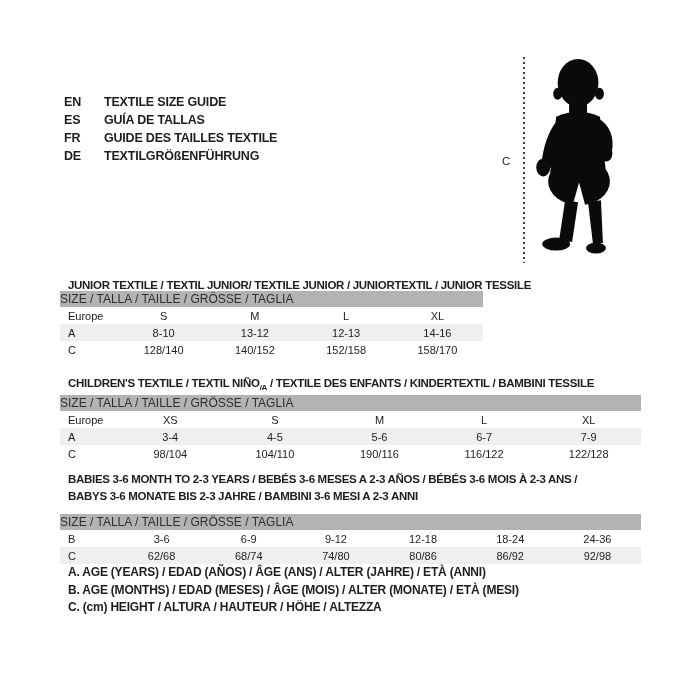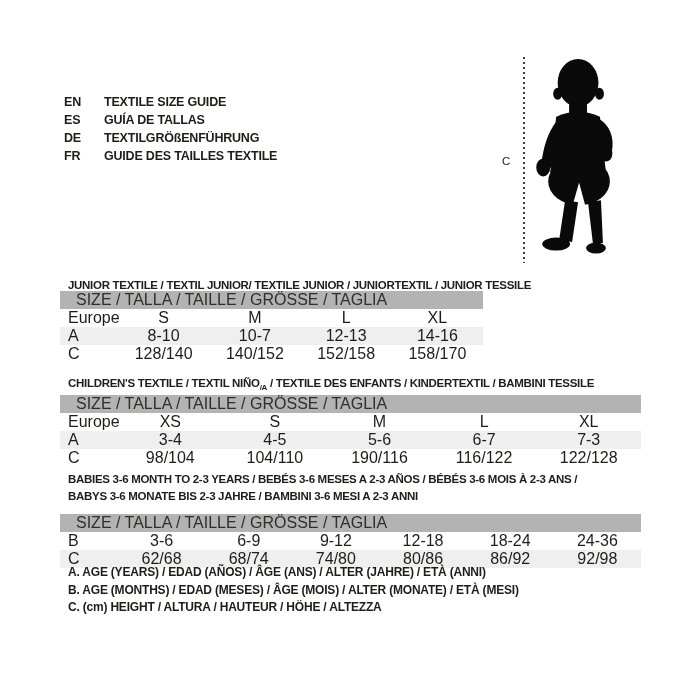--- a/index.html
+++ b/index.html
@@ -21,22 +21,22 @@
   .baby { position:absolute; left:531px; top:55px; }
 
   
   .tbl-title { position:absolute; left:68px; font-size:11.5px; font-weight:bold; letter-spacing:-0.3px; white-space:nowrap; }
   .tbl-title .subscr { font-size:8px; vertical-align:sub; }
   .two-line { line-height:17px; }
   table { position:absolute; left:60px; border-collapse:collapse; table-layout:fixed; }
   .t1 { width:423px; top:291px; }
   .t2 { width:581px; top:395px; }
   .t3 { width:581px; top:514px; }
-  tr.hbar td { background:#b3b3b3; height:16px; font-size:16px; color:#2e2e2d; padding-left:16px; text-align:left; }
-  td { height:17px; font-size:16px; text-align:center; vertical-align:middle; padding:0; }
+  tr.hbar td { background:#b3b3b3; height:16px; font-size:12px; color:#2e2e2d; padding-left:0; text-align:left; }
+  td { height:17px; font-size:11px; text-align:center; vertical-align:middle; padding:0; }
   td.lbl { text-align:left; padding-left:8px; }
   tr.stripe td { background:#efefef; }
   .t1 col.first, .t2 col.first, .t3 col.first { width:58px; }
 
   
   .notes { position:absolute; left:68px; top:564px; font-size:12px; font-weight:bold; letter-spacing:-0.2px; line-height:17.5px; white-space:nowrap; }
 </style>
 </head>
 <body>
 
@@ -45,26 +45,26 @@
   <div class="langs">
     <div class="lang-row">
       <span class="lang-code">EN</span>
       <span>TEXTILE SIZE GUIDE</span>
     </div>
     <div class="lang-row">
       <span class="lang-code">ES</span>
       <span>GUÍA DE TALLAS</span>
     </div>
     <div class="lang-row">
+      <span class="lang-code">FR</span>
+      <span>GUIDE DES TAILLES TEXTILE</span>
+    </div>
+    <div class="lang-row">
       <span class="lang-code">DE</span>
       <span>TEXTILGRÖßENFÜHRUNG</span>
-    </div>
-    <div class="lang-row">
-      <span class="lang-code">FR</span>
-      <span>GUIDE DES TAILLES TEXTILE</span>
     </div>
   </div>
 
   <div class="measure-line"></div>
   <div class="measure-label">C</div>
   <svg class="baby" width="118" height="207" viewBox="0 0 118 208">
     <g fill="#0a0a0a" stroke="none">
       <ellipse cx="47" cy="28" rx="20.5" ry="24"></ellipse>
       <ellipse cx="26.5" cy="39" rx="4.5" ry="6"></ellipse>
       <ellipse cx="68.5" cy="39" rx="4.5" ry="6"></ellipse>
@@ -101,21 +101,21 @@
     <tr>
       <td class="lbl">Europe</td>
       <td>S</td>
       <td>M</td>
       <td>L</td>
       <td>XL</td>
     </tr>
     <tr class="stripe">
       <td class="lbl">A</td>
       <td>8-10</td>
-      <td>10-7</td>
+      <td>13-12</td>
       <td>12-13</td>
       <td>14-16</td>
     </tr>
     <tr>
       <td class="lbl">C</td>
       <td>128/140</td>
       <td>140/152</td>
       <td>152/158</td>
       <td>158/170</td>
     </tr>
@@ -145,21 +145,21 @@
       <td>M</td>
       <td>L</td>
       <td>XL</td>
     </tr>
     <tr class="stripe">
       <td class="lbl">A</td>
       <td>3-4</td>
       <td>4-5</td>
       <td>5-6</td>
       <td>6-7</td>
-      <td>7-3</td>
+      <td>7-9</td>
     </tr>
     <tr>
       <td class="lbl">C</td>
       <td>98/104</td>
       <td>104/110</td>
       <td>190/116</td>
       <td>116/122</td>
       <td>122/128</td>
     </tr>
   </tbody>

